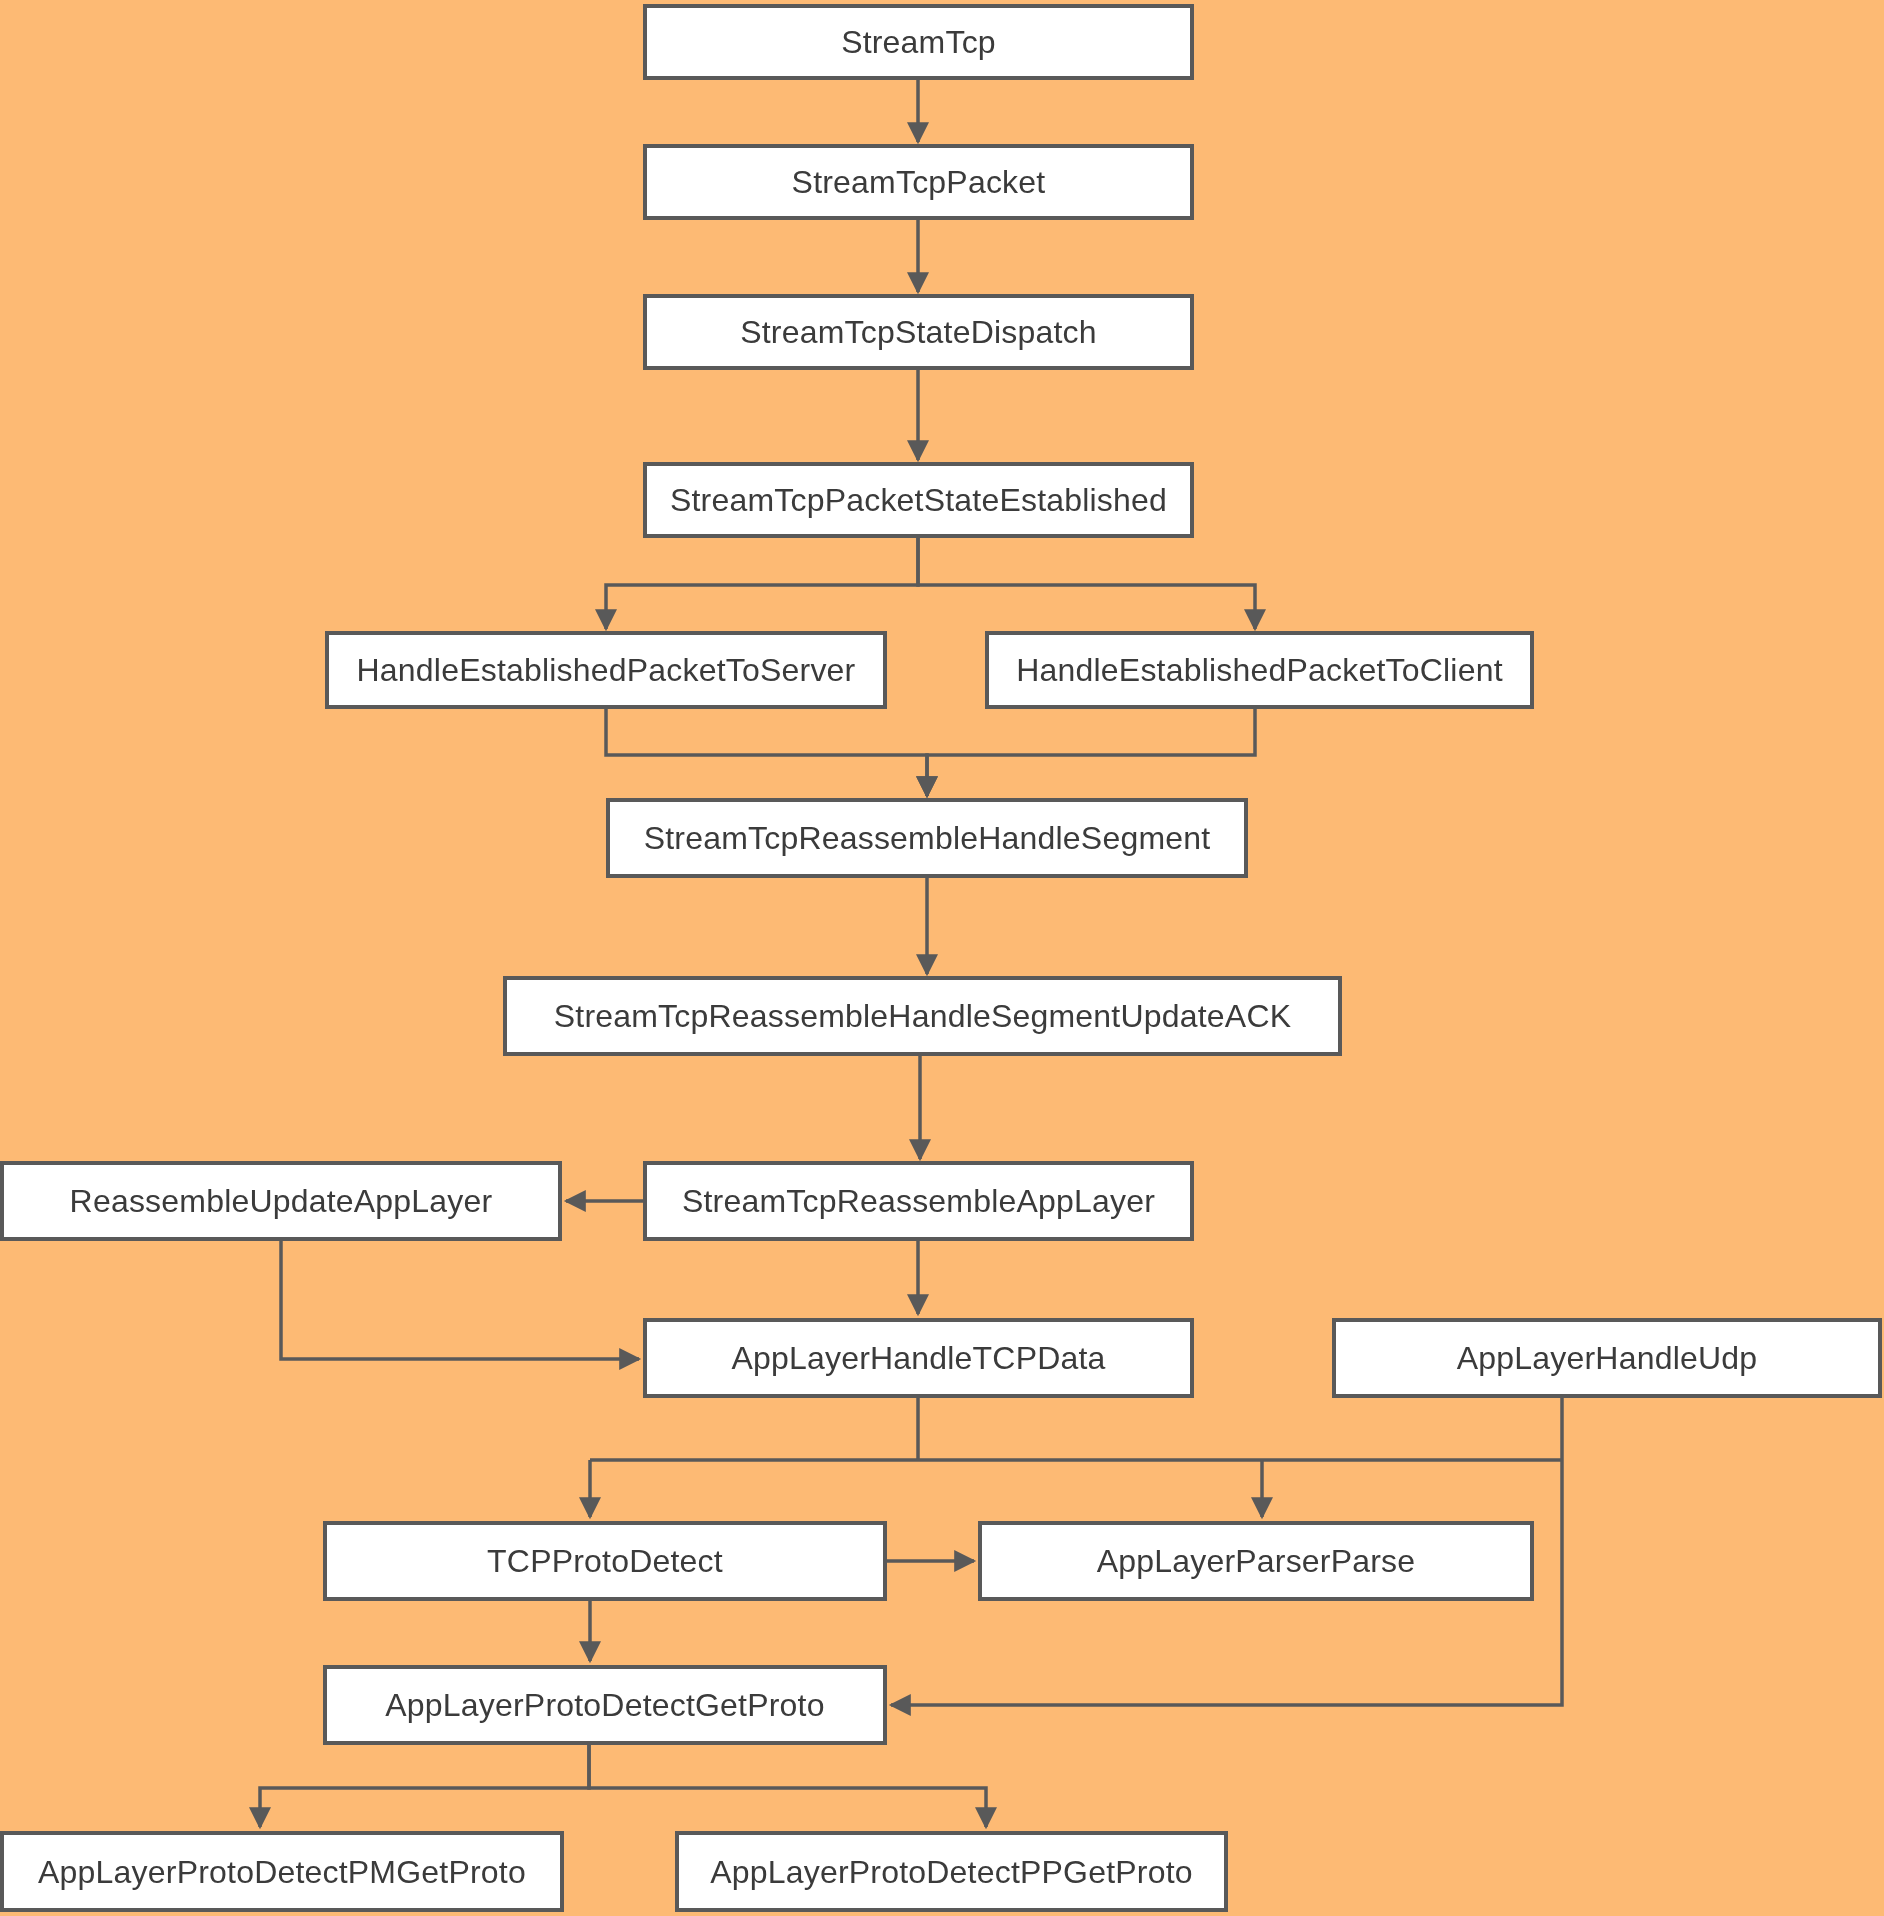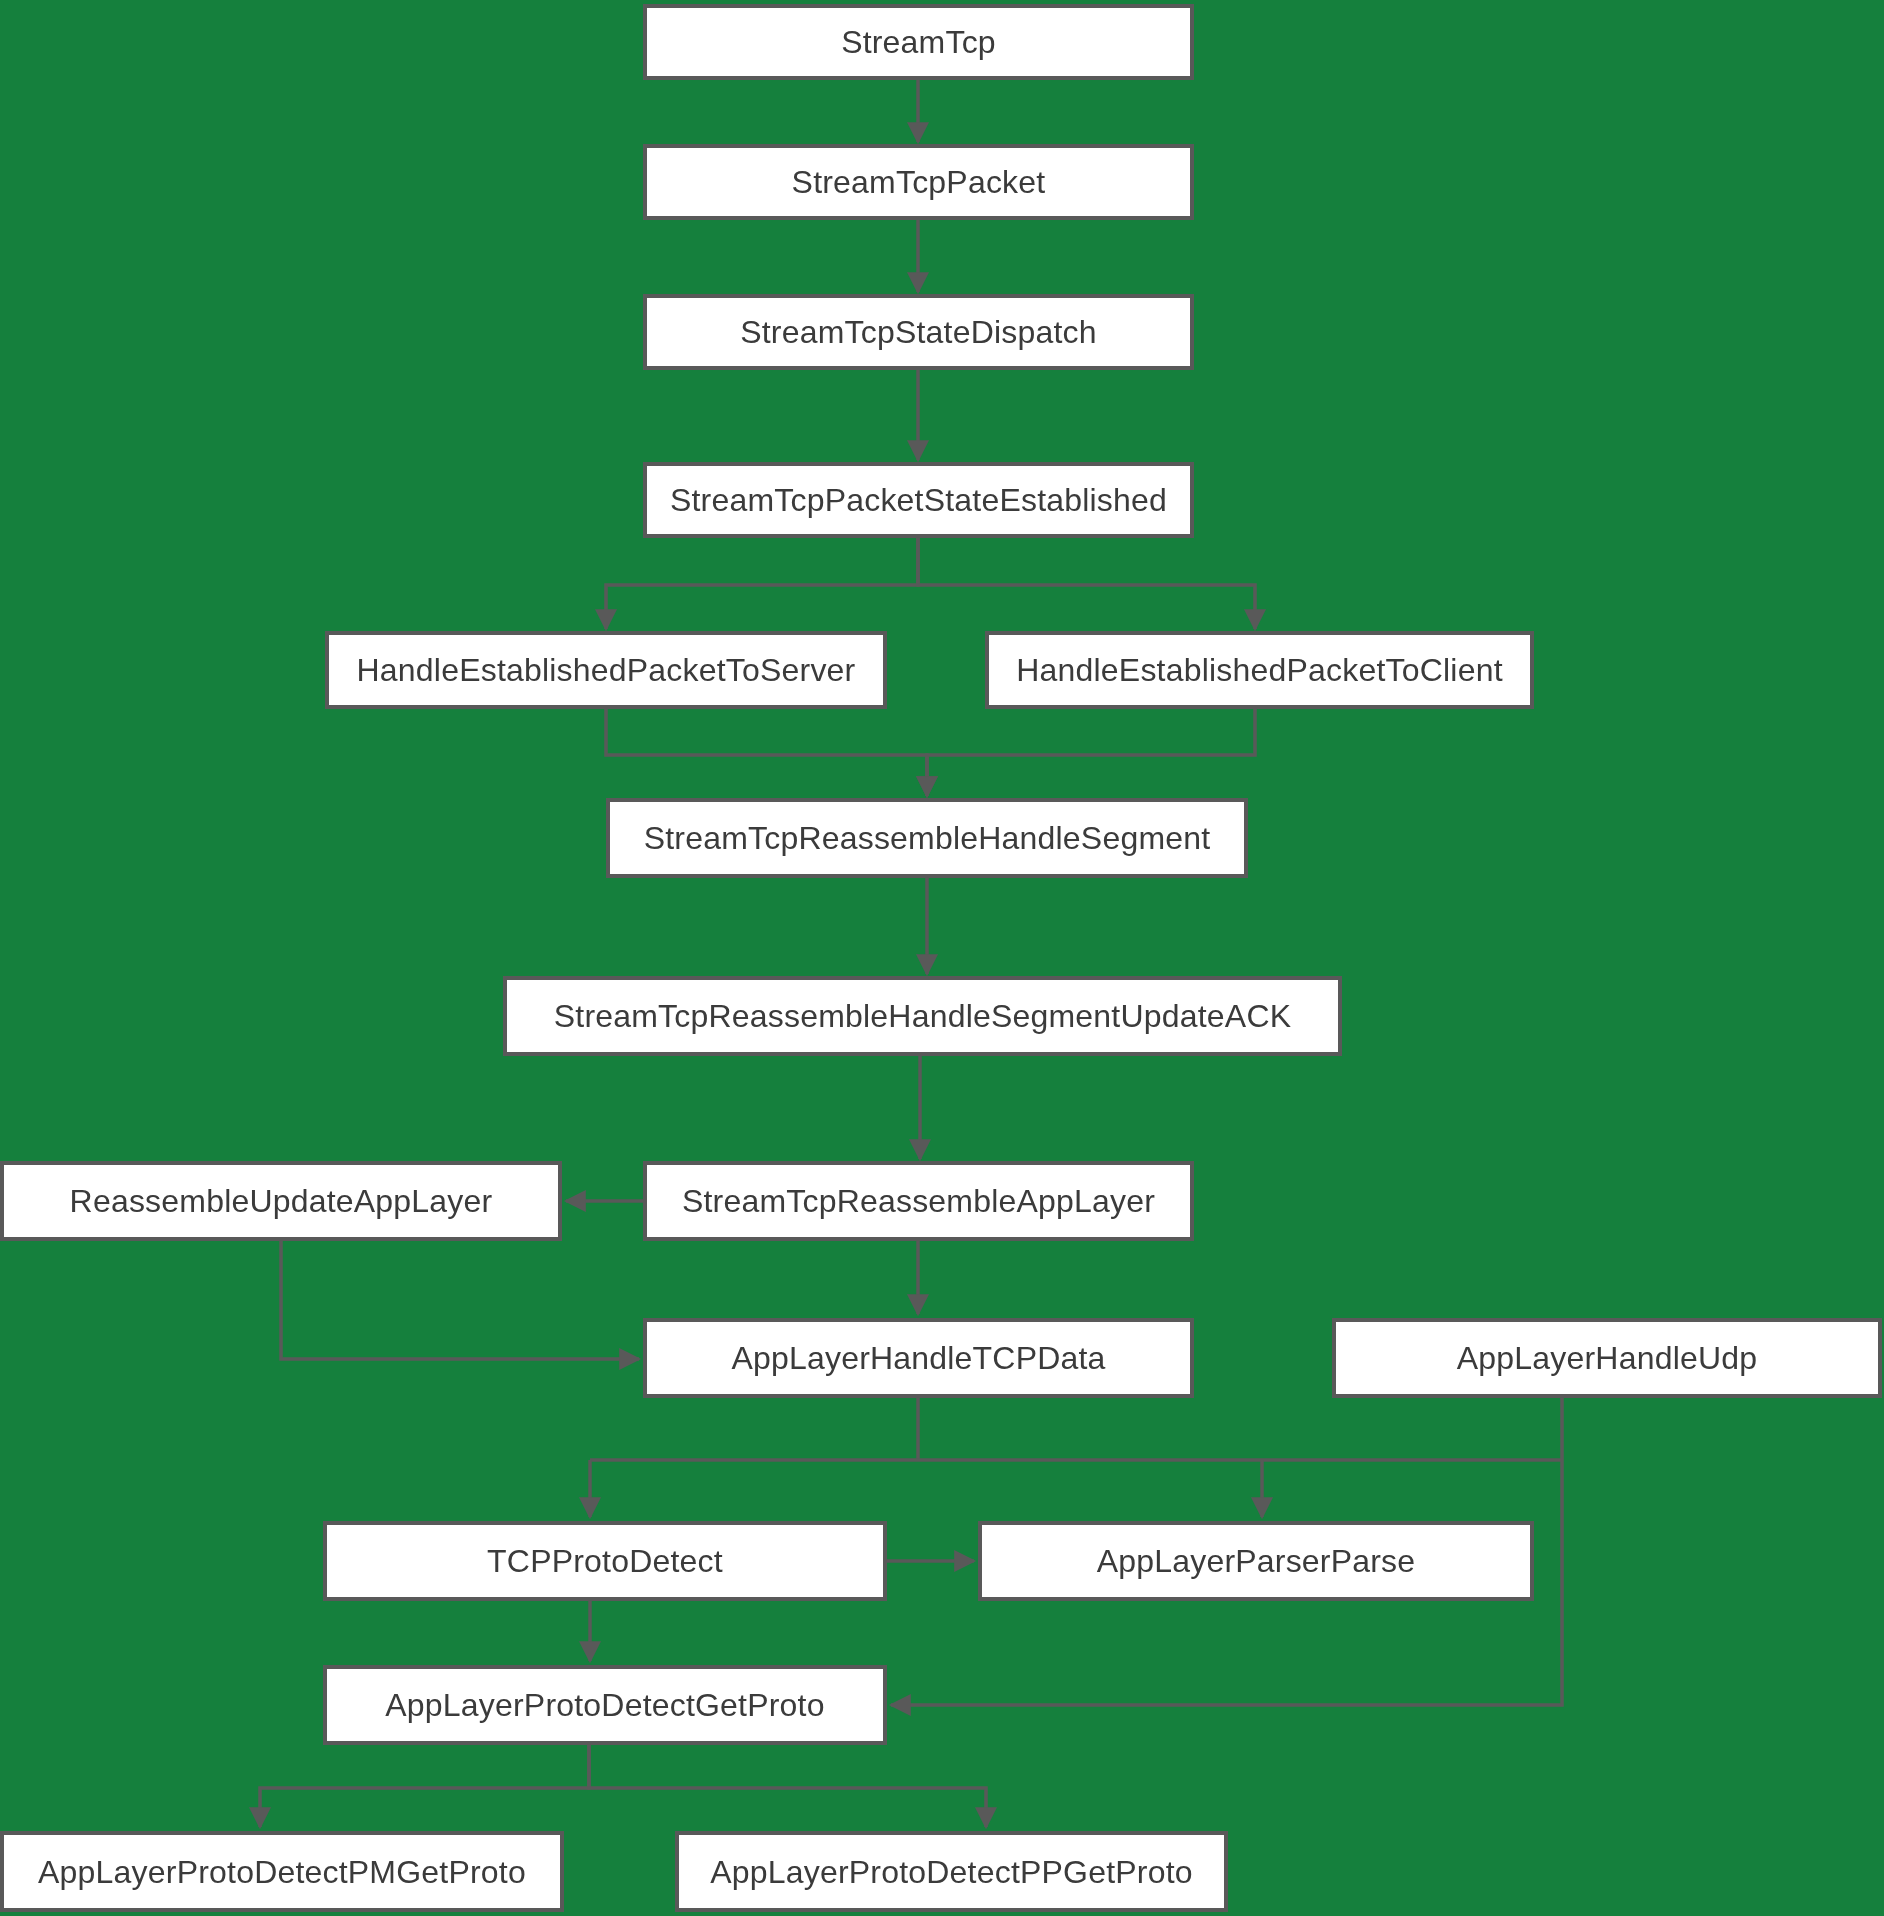--- a/index.html
+++ b/index.html
@@ -4,21 +4,21 @@
 <style>
   html, body {
     margin: 0;
     padding: 0;
     background: #ffffff;
   }
   .canvas-wrap {
     width: 1884px;
     height: 1916px;
     position: relative;
-    background: #15803d;
+    background: #fdba74;
     overflow: hidden;
   }
   svg {
     display: block;
     font-family: "Liberation Sans", "DejaVu Sans", sans-serif;
   }
   .node-rect {
     shape-rendering: crispEdges;
   }
   .node-label {

